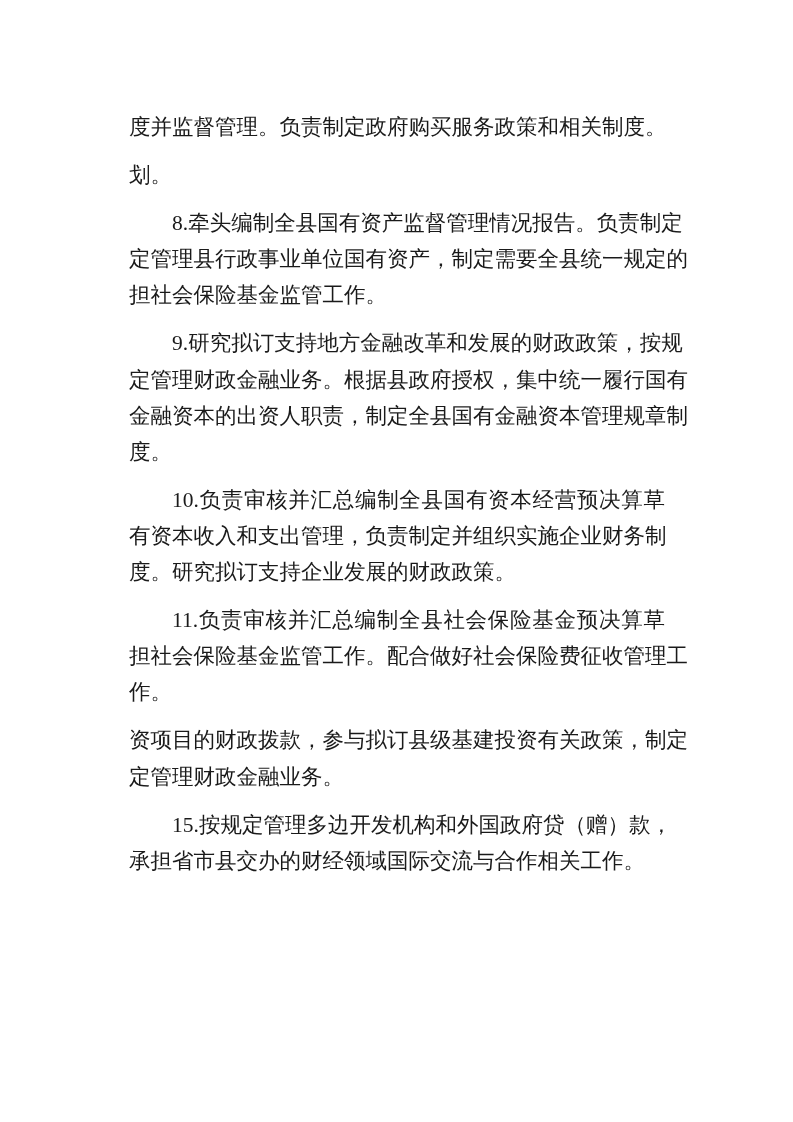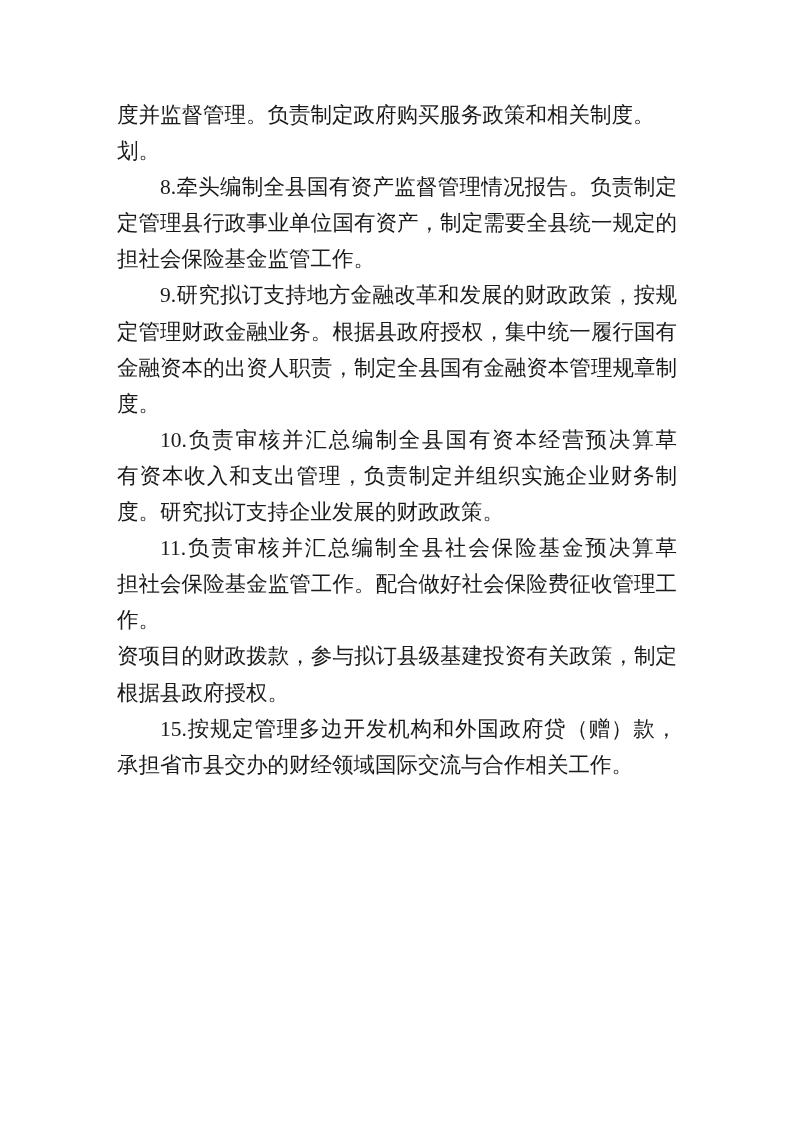--- a/index.html
+++ b/index.html
@@ -19,21 +19,21 @@
     position: absolute;
     left: 117px;
     top: 97px;
     width: 560px;
     color: #1a1a1a;
     font-size: 21.5px;
     line-height: 36.1px;
     font-weight: 400;
   }
   .para {
-    margin: 0;
+    margin: 12px;
     padding: 0;
   }
   .line {
     height: 36.1px;
     line-height: 36.1px;
     white-space: nowrap;
     text-align: left;
   }
   .line.indent {
     padding-left: 43px;
@@ -71,20 +71,20 @@
         <div class="line justify">有资本收入和支出管理，负责制定并组织实施企业财务制</div>
         <div class="line">度。研究拟订支持企业发展的财政政策。</div>
       </div>
       <div class="para">
         <div class="line indent justify">11.负责审核并汇总编制全县社会保险基金预决算草</div>
         <div class="line justify">担社会保险基金监管工作。配合做好社会保险费征收管理工</div>
         <div class="line">作。</div>
       </div>
       <div class="para">
         <div class="line justify">资项目的财政拨款，参与拟订县级基建投资有关政策，制定</div>
-        <div class="line">根据县政府授权。</div>
+        <div class="line">定管理财政金融业务。</div>
       </div>
       <div class="para">
         <div class="line indent justify">15.按规定管理多边开发机构和外国政府贷（赠）款，</div>
         <div class="line">承担省市县交办的财经领域国际交流与合作相关工作。</div>
       </div>
     </div>
 </div>
 
 </body></html>

